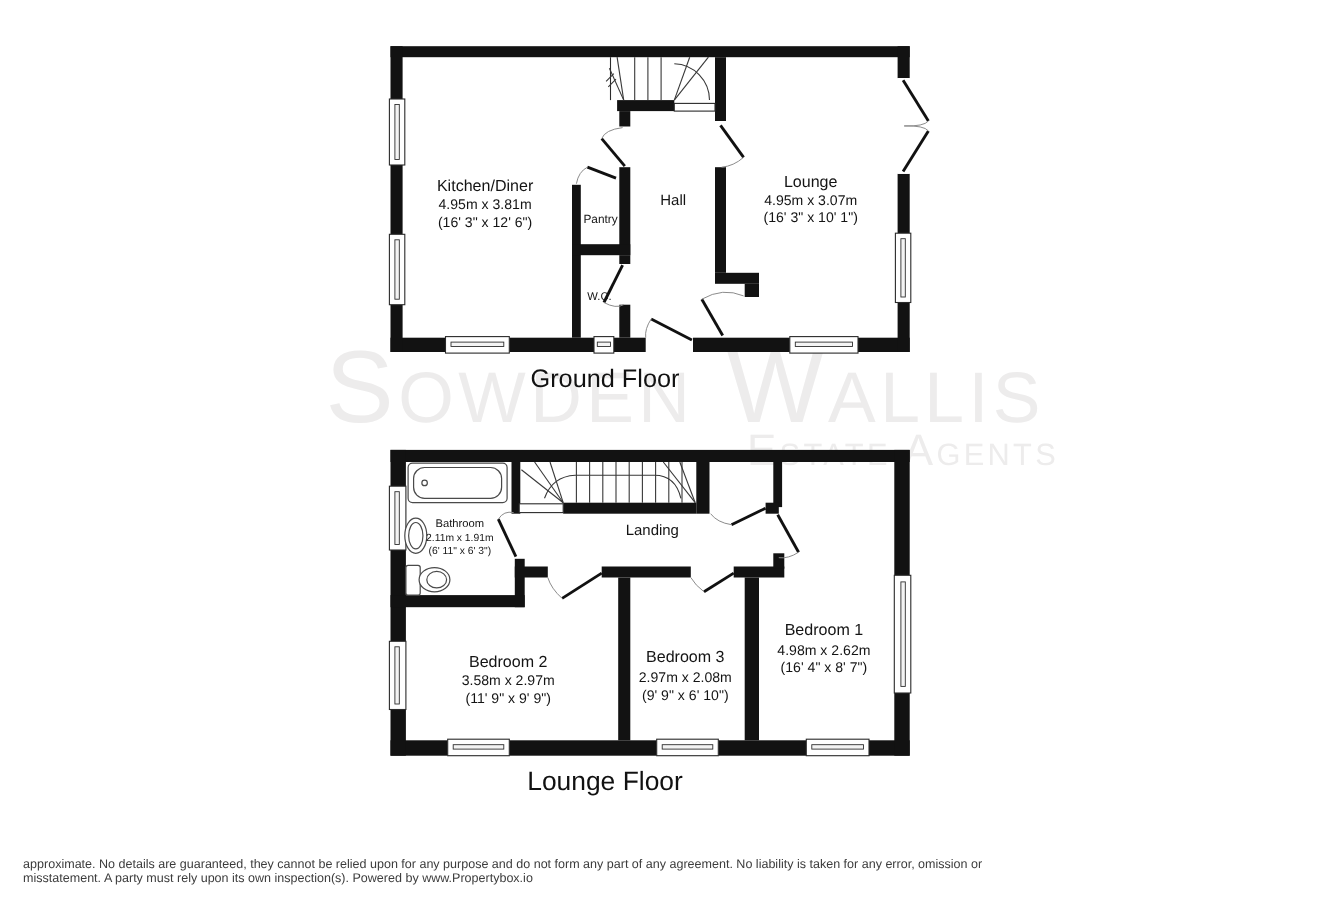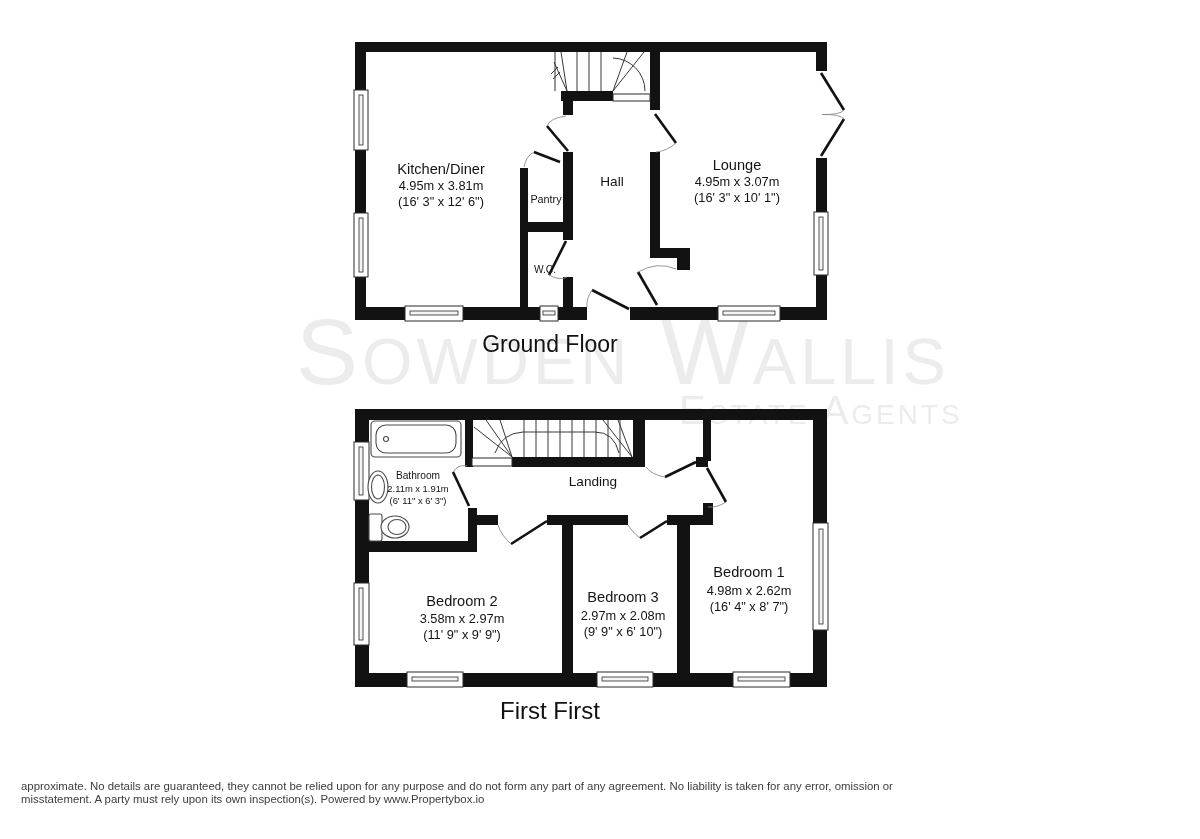--- a/index.html
+++ b/index.html
@@ -295,18 +295,18 @@
     <text class="fz13" x="107" y="234">(11' 9" x 9' 9")</text>
     <text class="fz15" x="268" y="197">Bedroom 3</text>
     <text class="fz13" x="268" y="215">2.97m x 2.08m</text>
     <text class="fz13" x="268" y="231">(9' 9" x 6' 10")</text>
     <text class="fz15" x="394" y="172">Bedroom 1</text>
     <text class="fz13" x="394" y="190">4.98m x 2.62m</text>
     <text class="fz13" x="394" y="206">(16' 4" x 8' 7")</text>
   </g>
 </svg>
 
-<div class="floor-title ft-first">First First</div>
+<div class="floor-title ft-first">Lounge Floor</div>
 
 <div class="disclaimer">
   <div>approximate. No details are guaranteed, they cannot be relied upon for any purpose and do not form any part of any agreement. No liability is taken for any error, omission or</div>
   <div>misstatement. A party must rely upon its own inspection(s). Powered by www.Propertybox.io</div>
 </div>
 
 </body></html>

